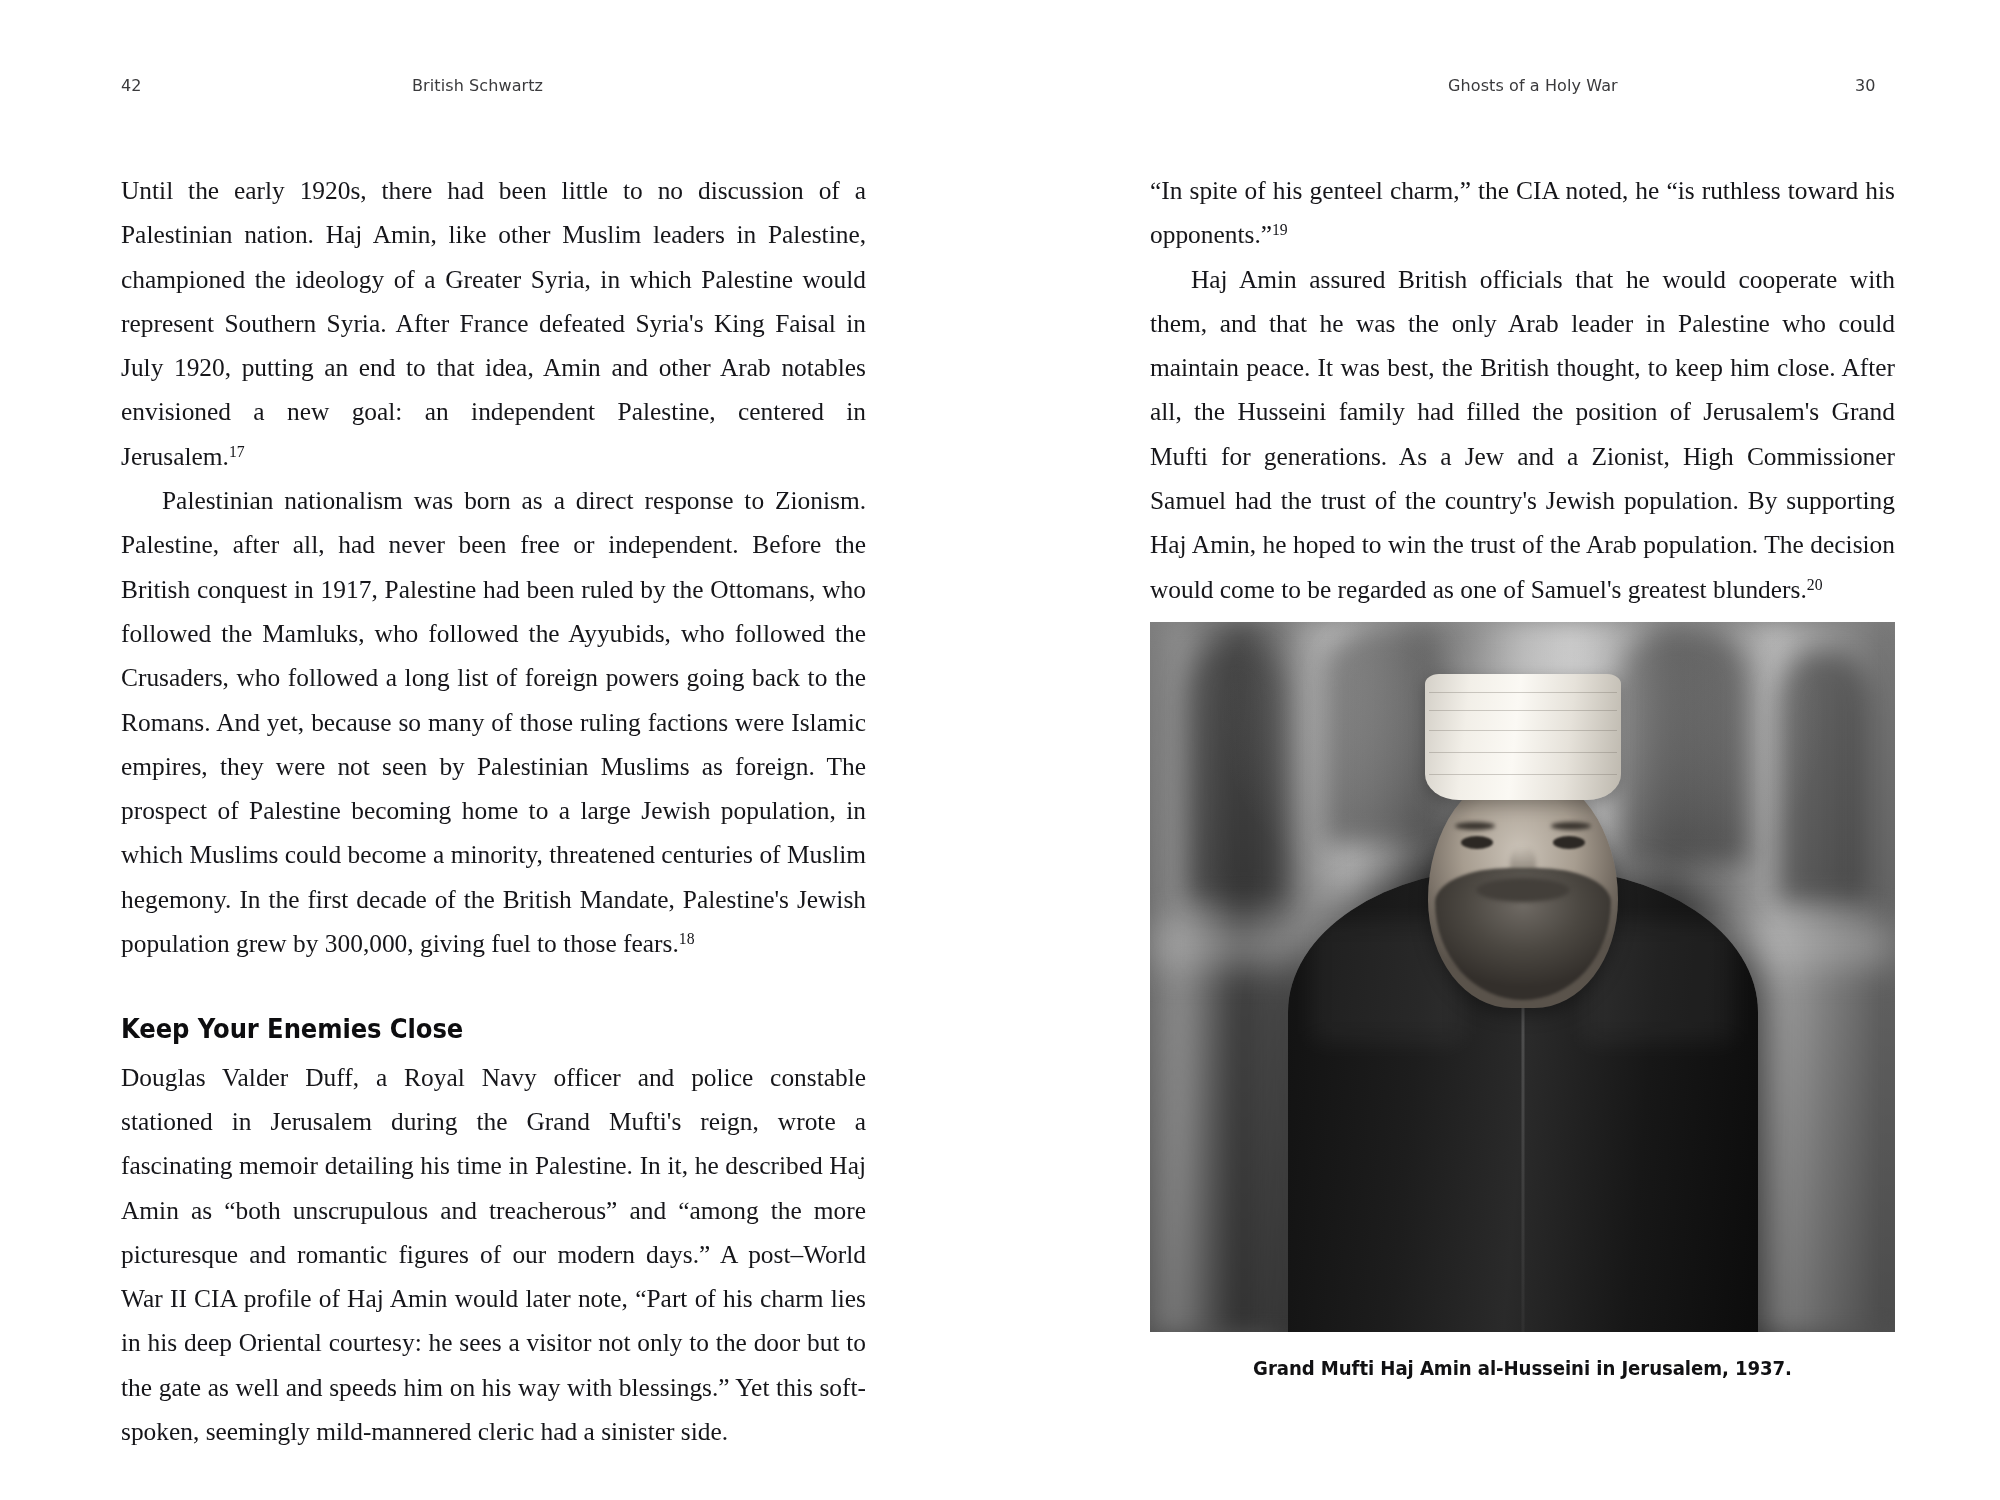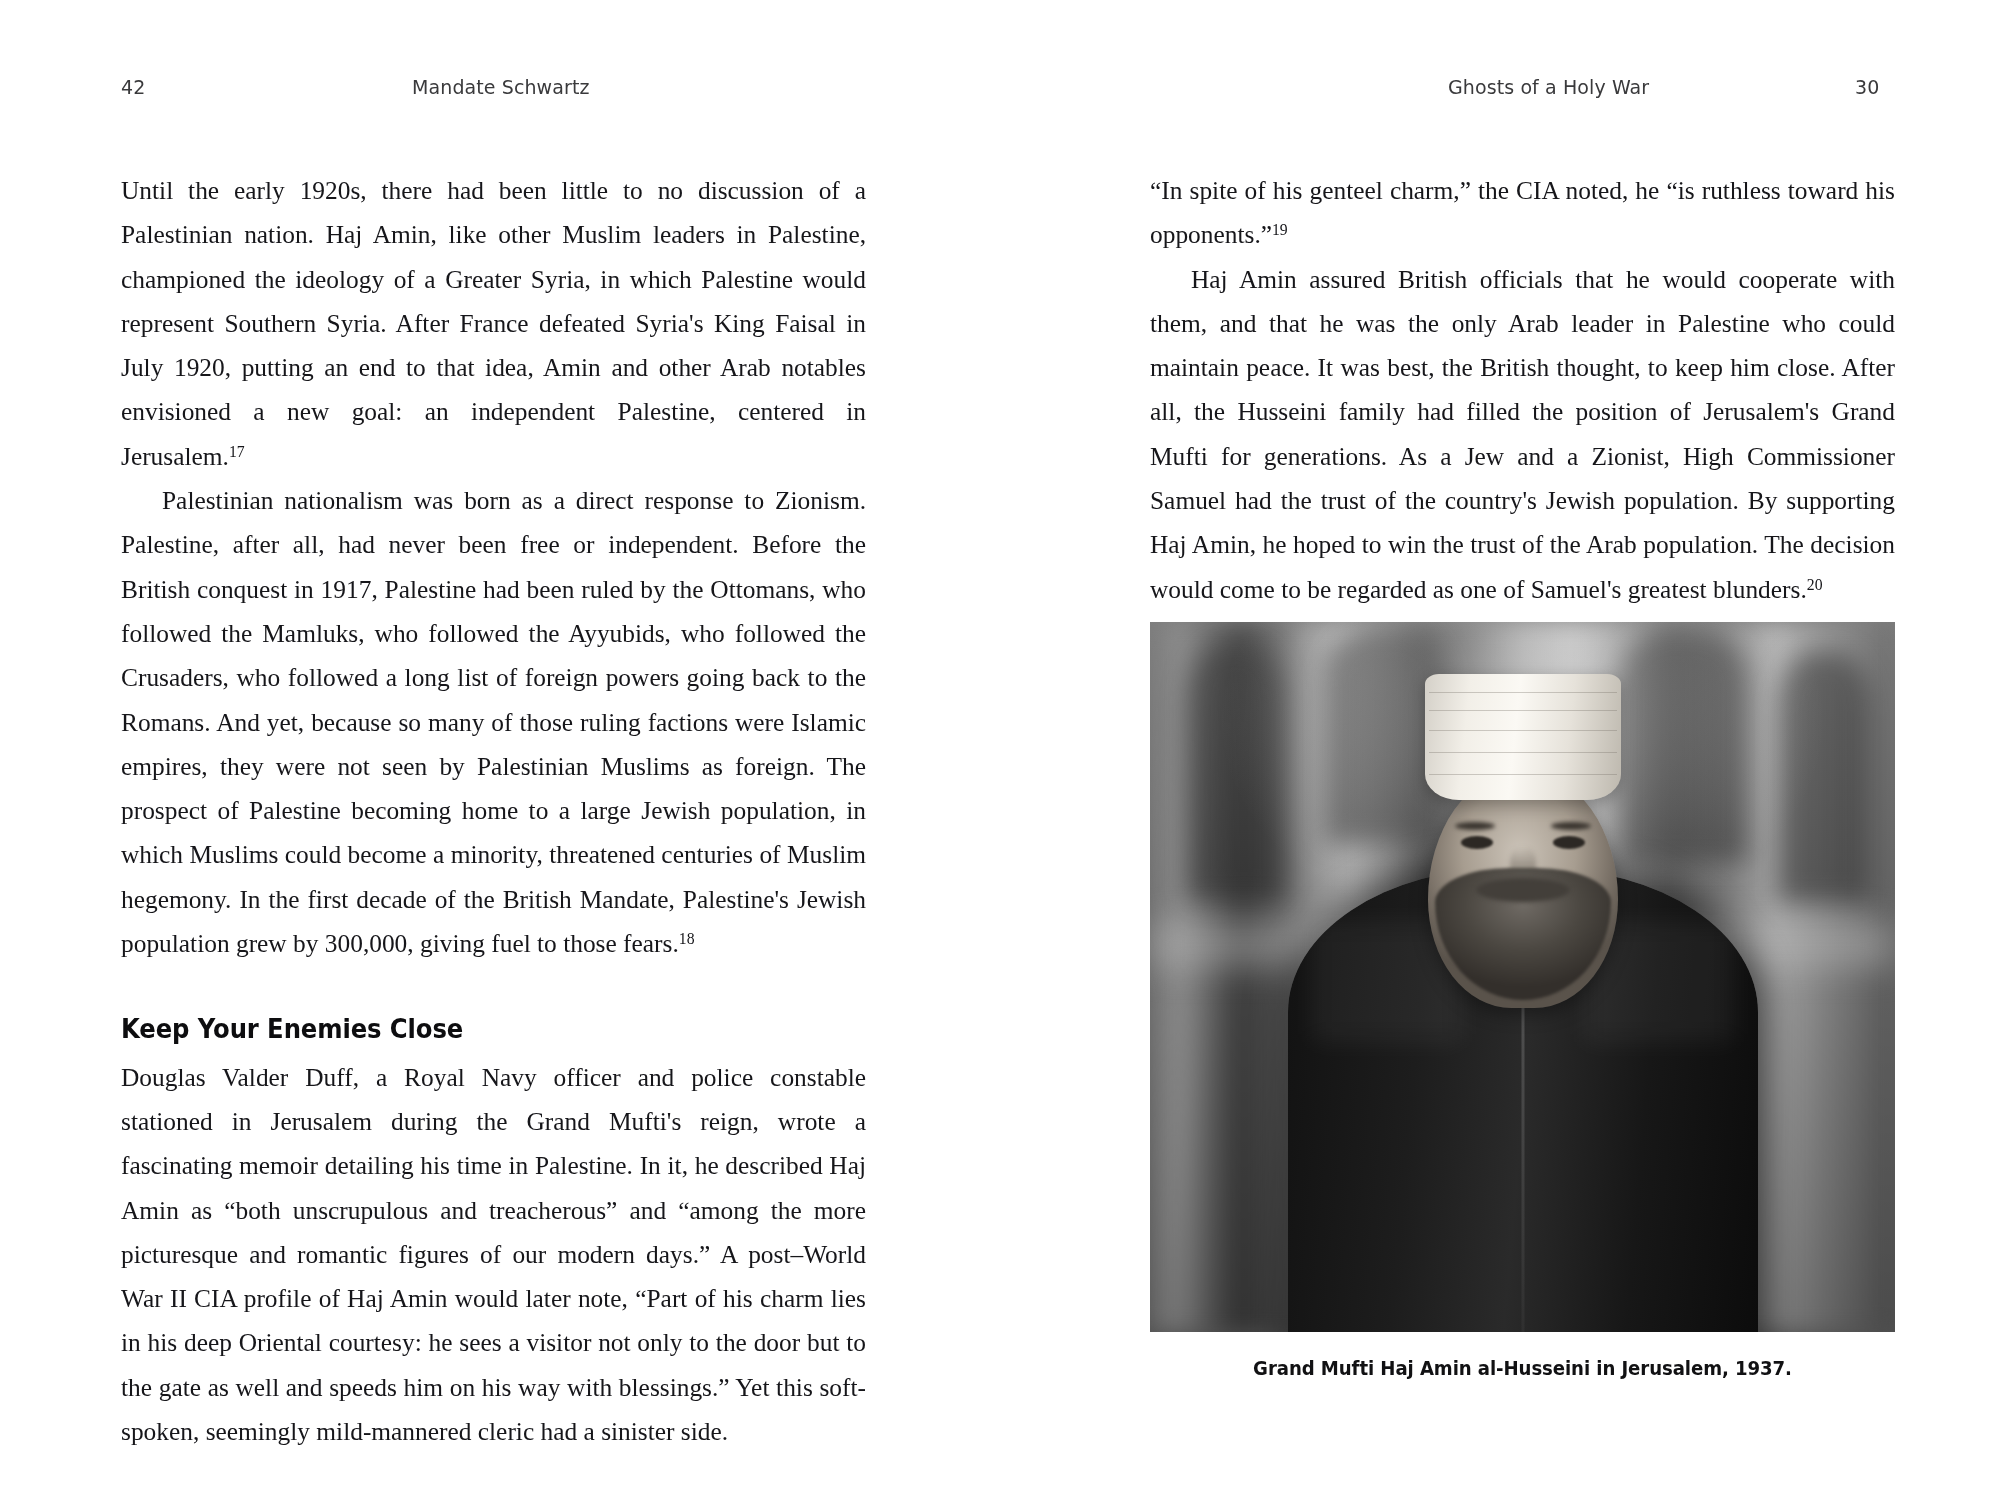--- a/index.html
+++ b/index.html
@@ -14,21 +14,21 @@
     background: #ffffff;
     overflow: hidden;
     font-family: "Liberation Serif", "DejaVu Serif", serif;
   }
 
   
   .running-head {
     position: absolute;
     top: 76px;
     font-family: "DejaVu Sans", "Liberation Sans", sans-serif;
-    font-size: 19px;
+    font-size: 16px;
     font-weight: 500;
     color: #3a3a3c;
     letter-spacing: .1px;
     white-space: nowrap;
   }
   .rh-folio-left  { left: 121px; }
   .rh-title-left  { left: 412px; }
   .rh-title-right { left: 1448px; }
   .rh-folio-right { left: 1855px; }
 
@@ -287,21 +287,21 @@
     letter-spacing: -0.1px;
     transform: scaleX(0.93);
   }
 </style>
 </head>
 <body>
 
 <div class="page">
 
   <div class="running-head rh-folio-left">42</div>
-  <div class="running-head rh-title-left">Mandate Schwartz</div>
+  <div class="running-head rh-title-left">British Schwartz</div>
   <div class="running-head rh-title-right">Ghosts of a Holy War</div>
   <div class="running-head rh-folio-right">30</div>
 
   <div class="column col-left">
 
 
     <p class="para"><span>Until the early 1920s, there had been little to no discussion of a Palestinian nation. Haj Amin, like other Muslim leaders in Palestine, championed the ideology of a Greater Syria, in which Palestine would represent Southern Syria. After France defeated Syria's King Faisal in July 1920, putting an end to that idea, Amin and other Arab notables envisioned a new goal: an independent Palestine, centered in Jerusalem.</span><sup class="fn">17</sup></p>
 
     <p class="para"><span>Palestinian nationalism was born as a direct response to Zionism. Palestine, after all, had never been free or independent. Before the British conquest in 1917, Palestine had been ruled by the Ottomans, who followed the Mamluks, who followed the Ayyubids, who followed the Crusaders, who followed a long list of foreign powers going back to the Romans. And yet, because so many of those ruling factions were Islamic empires, they were not seen by Palestinian Muslims as foreign. The prospect of Palestine becoming home to a large Jewish population, in which Muslims could become a minority, threatened centuries of Muslim hegemony. In the first decade of the British Mandate, Palestine's Jewish population grew by 300,000, giving fuel to those fears.</span><sup class="fn">18</sup></p>
 

